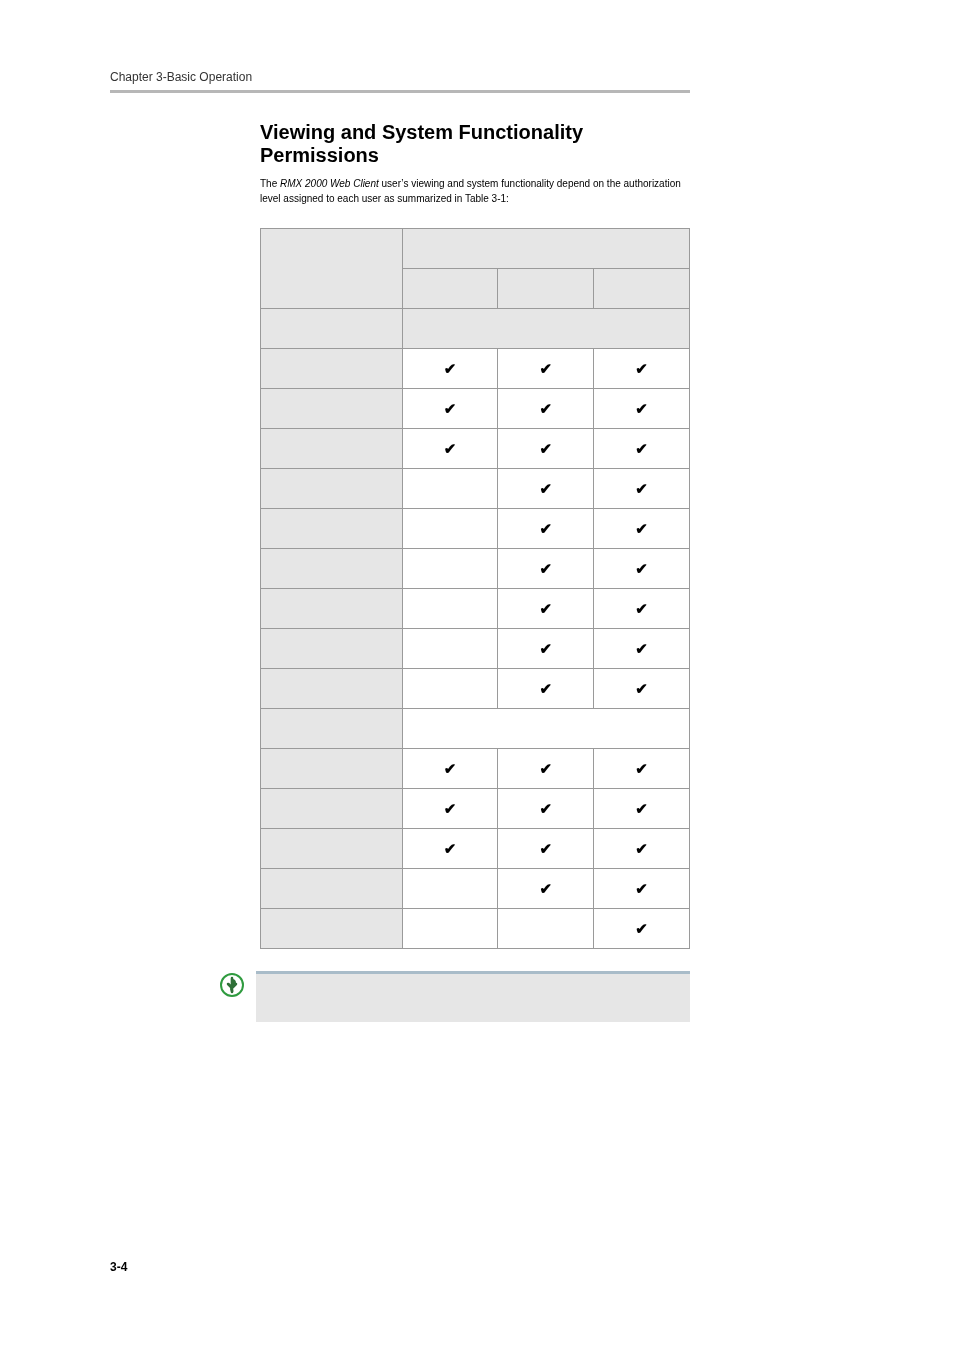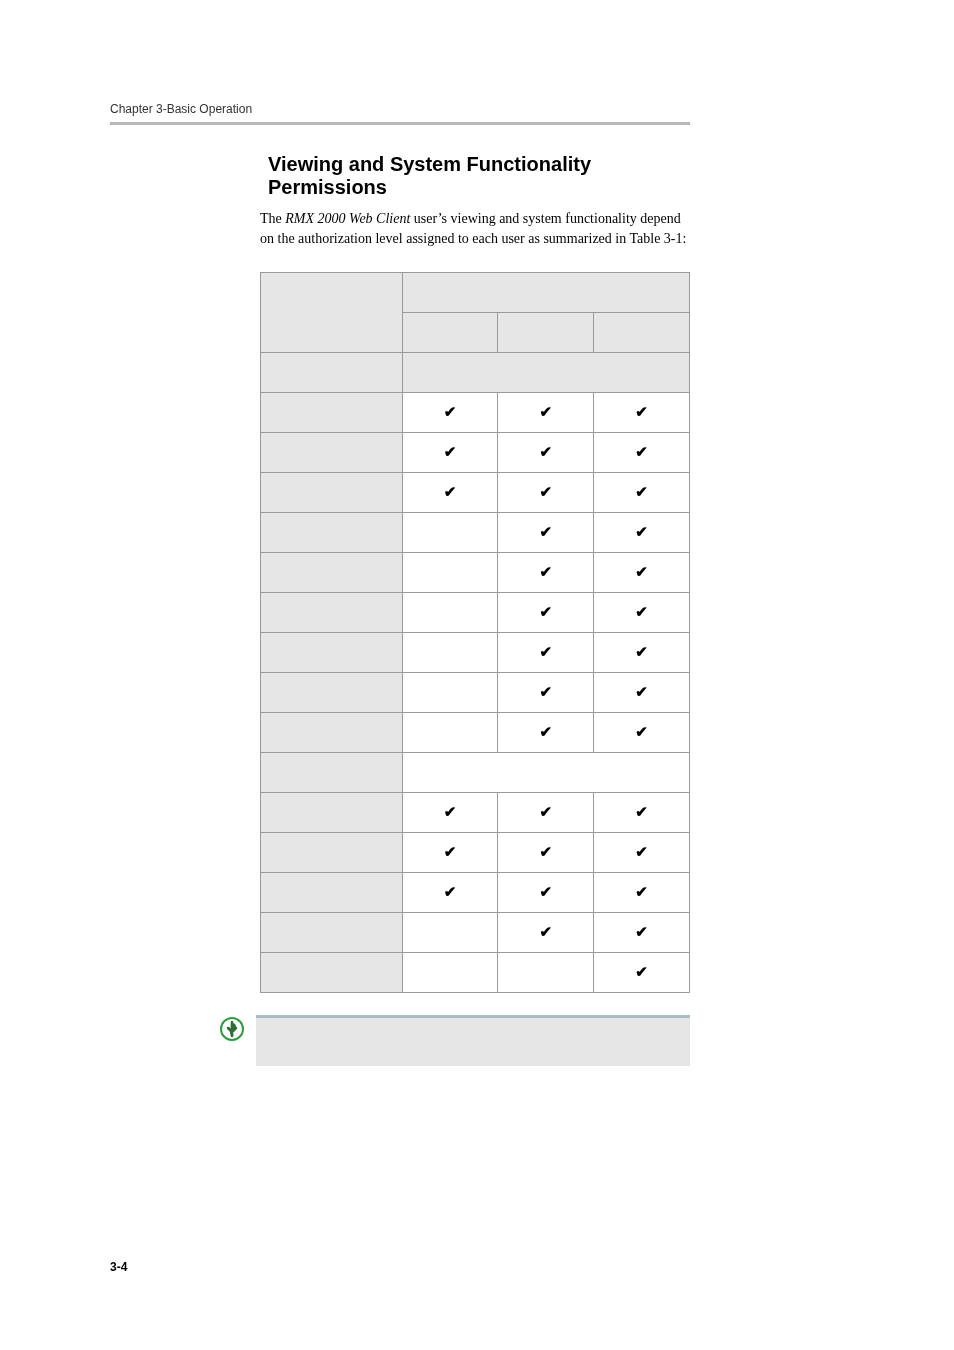--- a/index.html
+++ b/index.html
@@ -7,45 +7,45 @@
     padding: 0;
     background: #ffffff;
     font-family: "Times New Roman", Times, serif;
     color: #000;
   }
   .page {
     width: 800px;
     height: 1350px;
     position: relative;
     box-sizing: border-box;
-    padding: 102px 110px 60px 110px;
+    padding: 70px 110px 60px 110px;
   }
   .chapter-line {
     font-family: "Arial Narrow", Arial, Helvetica, sans-serif;
     font-size: 12px;
     color: #333;
     padding-bottom: 6px;
   }
   .header-rule {
     border: 0;
     border-top: 3px solid #b7b7b7;
     margin: 0 0 28px 0;
   }
   .content {
     margin-left: 150px;
   }
   .section-heading {
     font-family: Arial, Helvetica, sans-serif;
     font-weight: bold;
     font-size: 20px;
-    margin: 10px 0 10px 8px;
+    margin: 10px 0 10px 0;
   }
   .body-text {
-    font-family: Liberation Serif, serif;
-    font-size: 14px;
+    font-family: Liberation Sans, sans-serif;
+    font-size: 10px;
     line-height: 1.45;
     margin: 0 0 22px 0;
   }
   .body-text em {
     font-style: italic;
   }
 
   table.perm {
     border-collapse: collapse;
     width: 100%;

